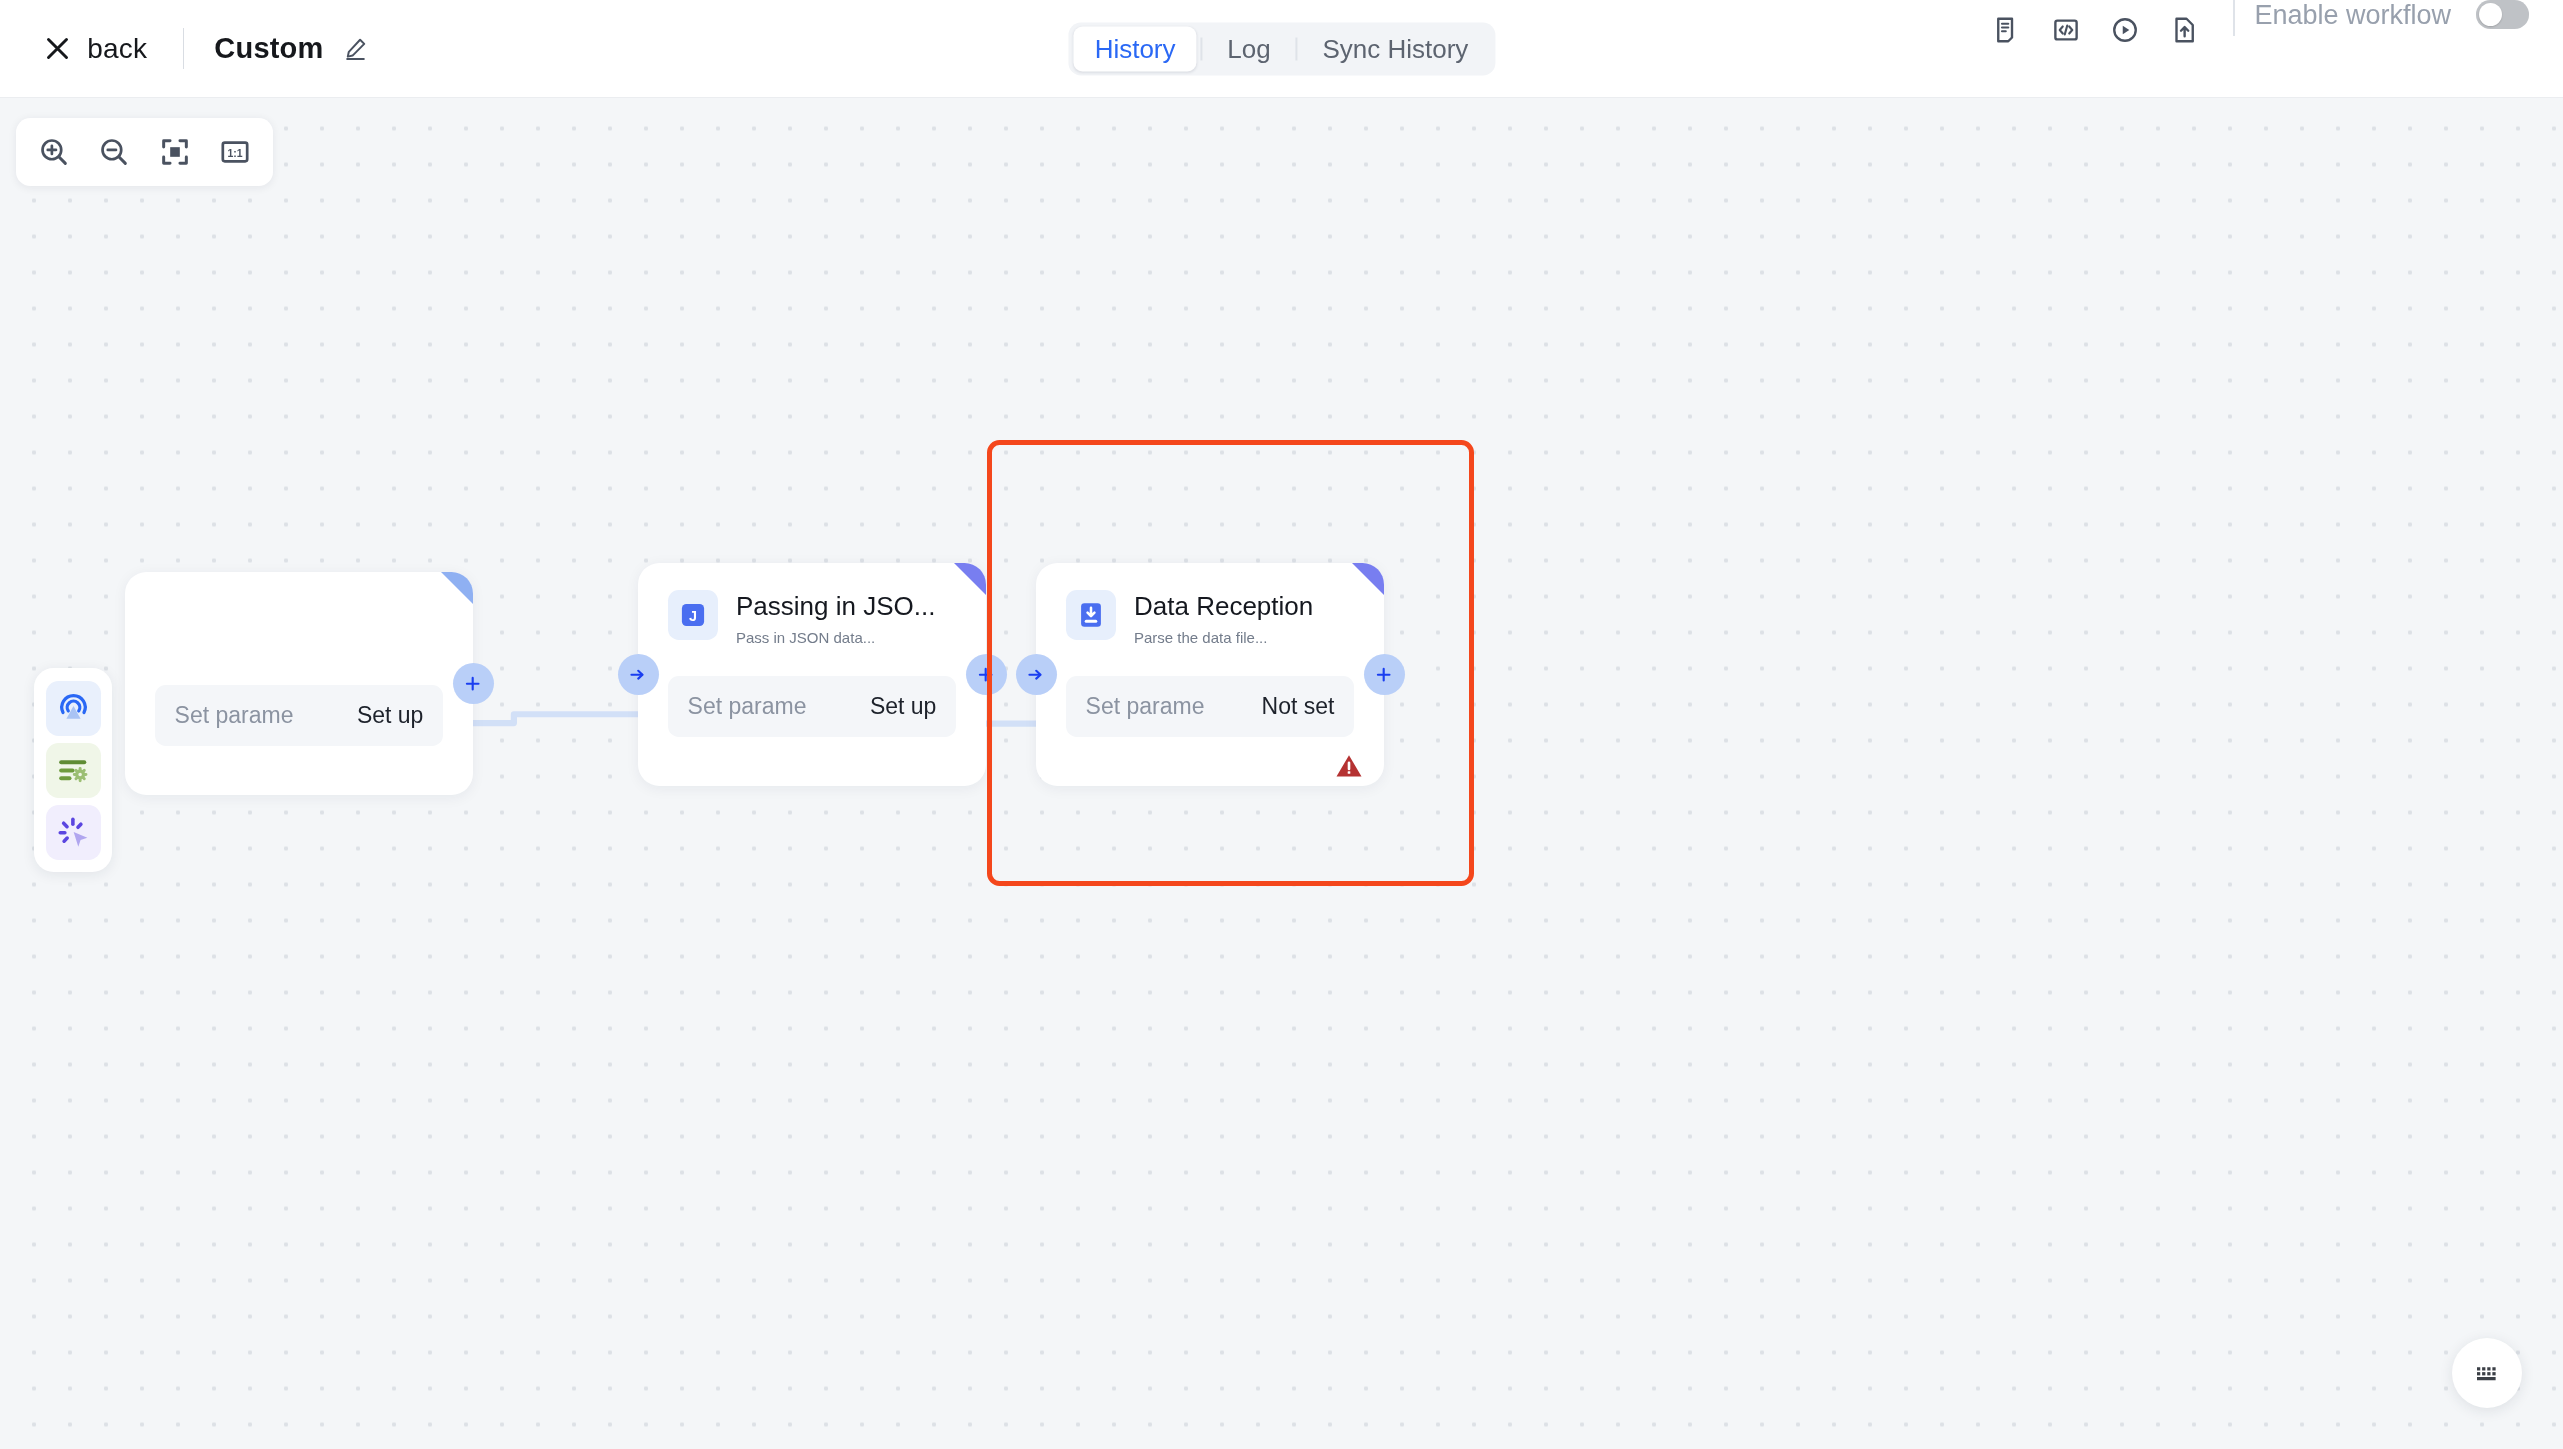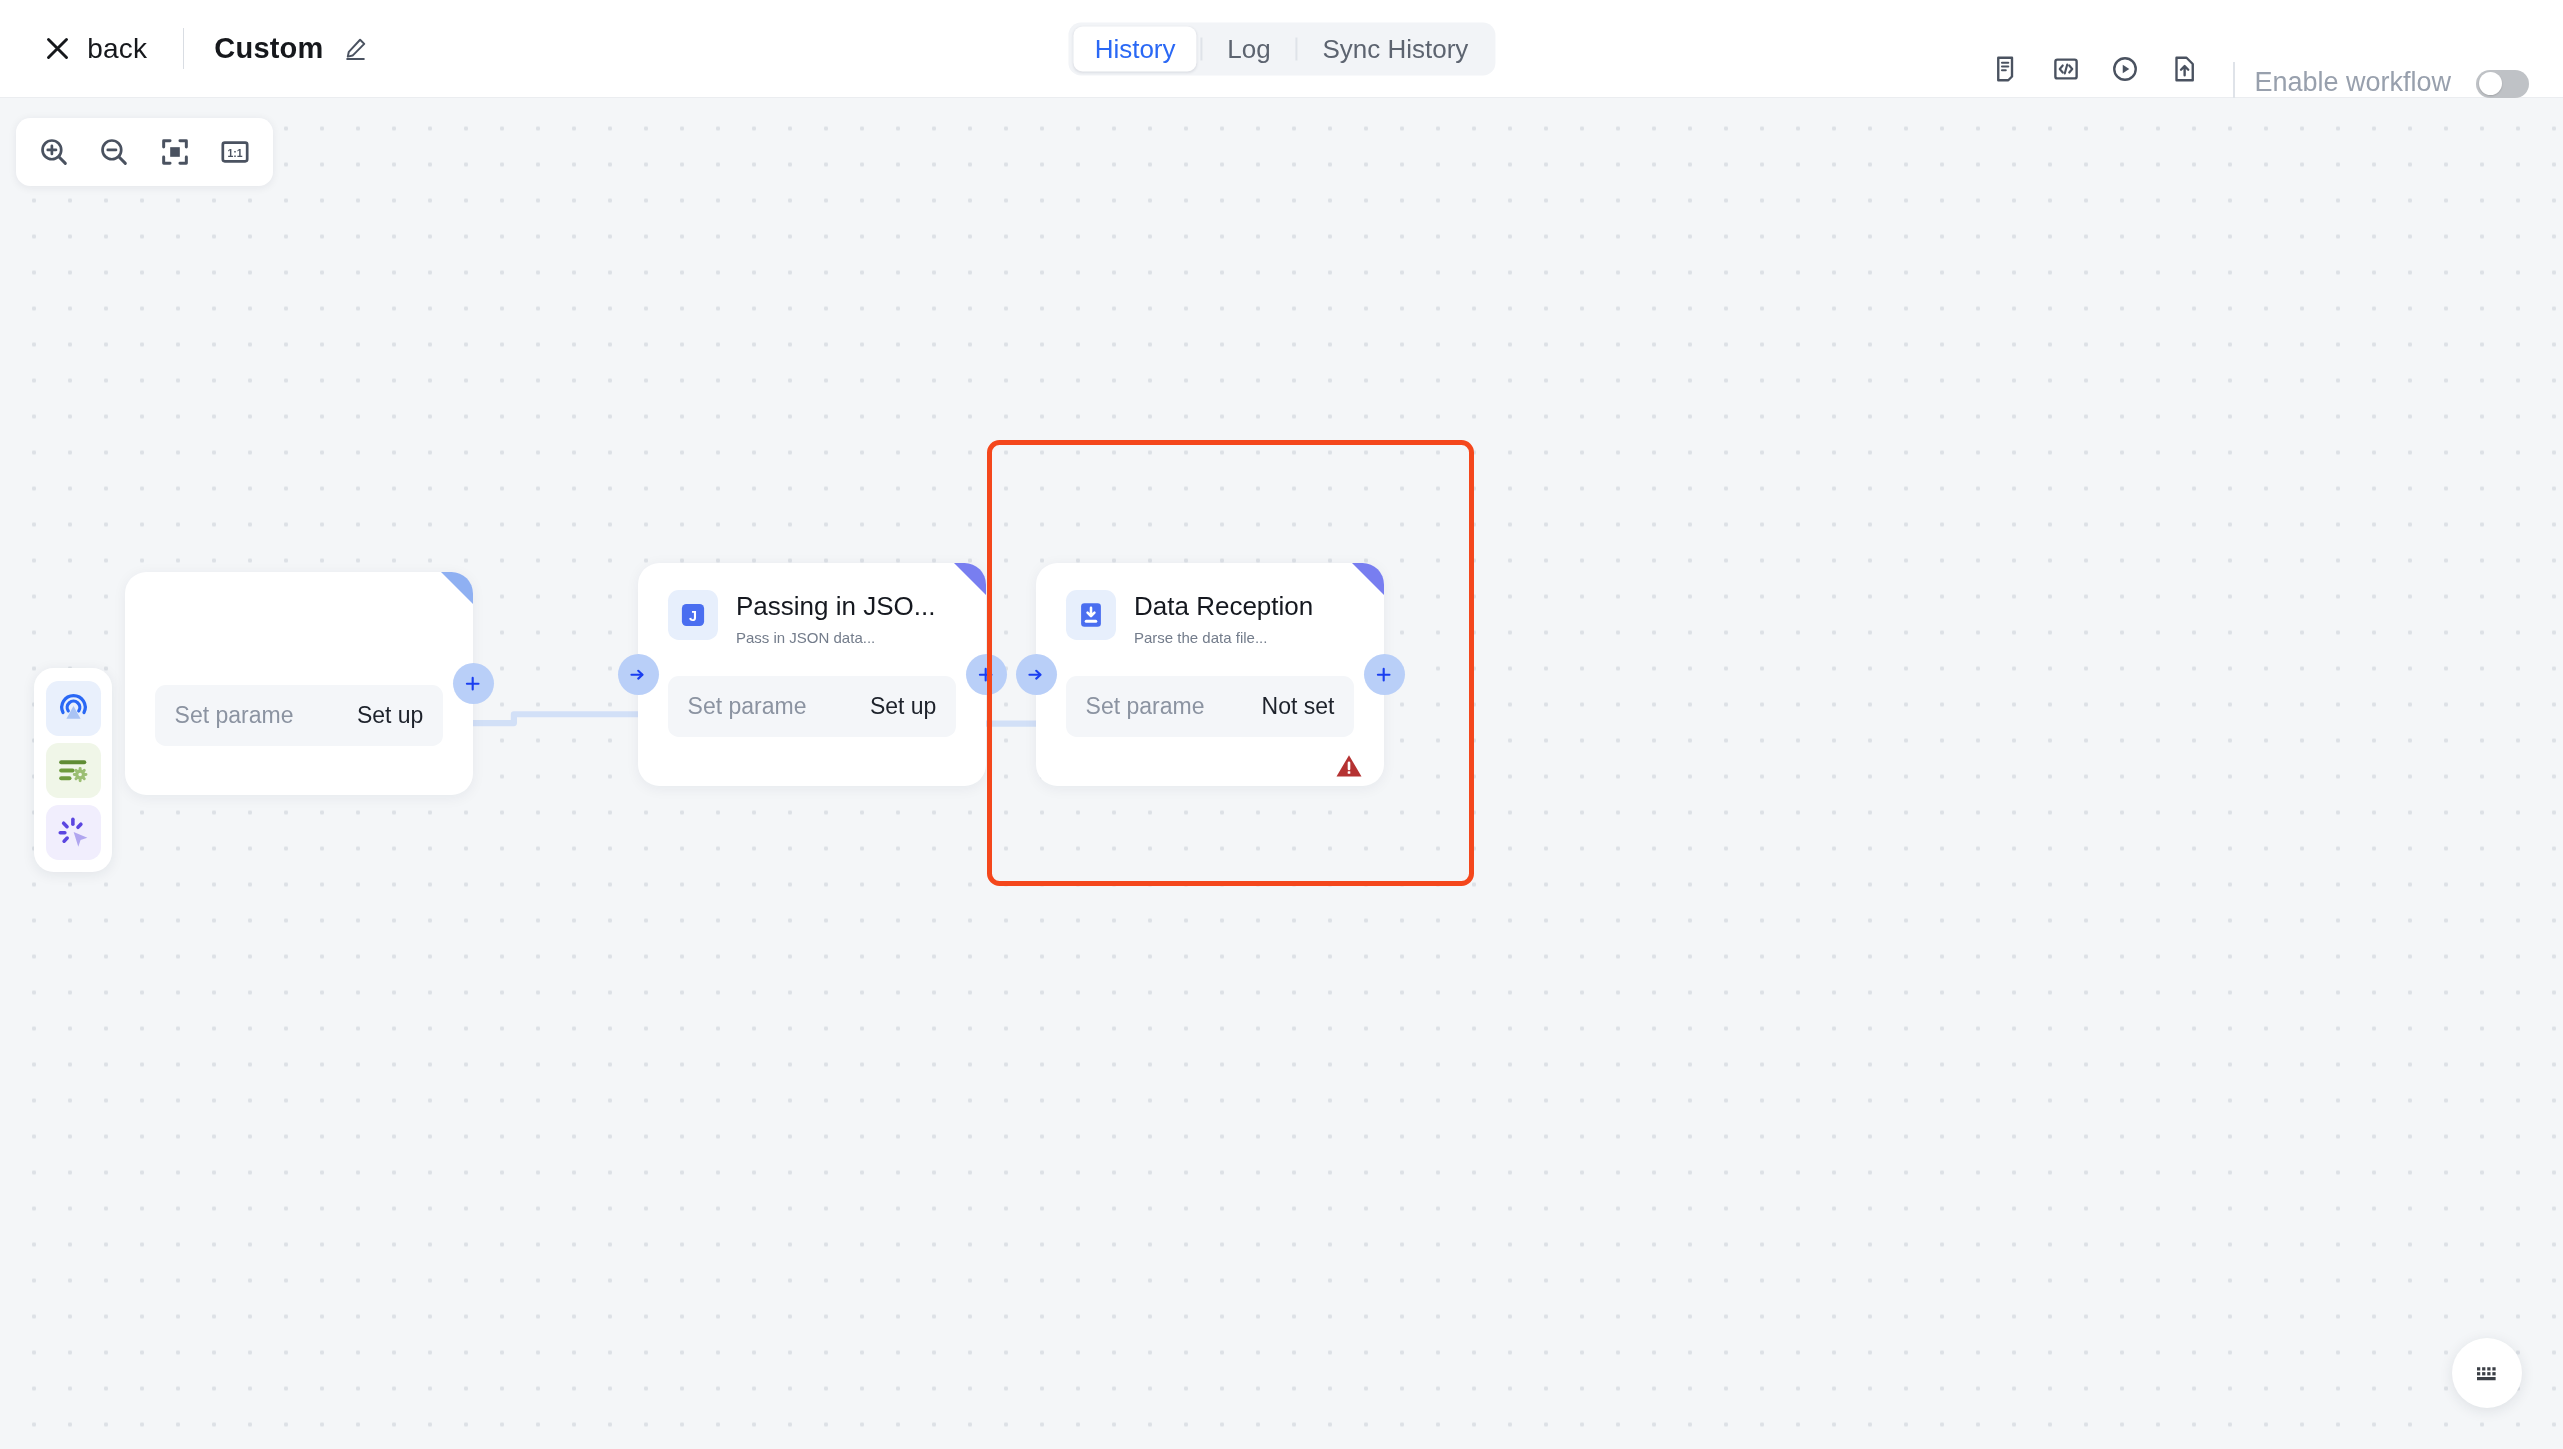--- a/index.html
+++ b/index.html
@@ -47,21 +47,21 @@
     padding: 0 21.4px; font-size: 26px; color: #5d6470;
     border-radius: 9px; cursor: pointer; white-space: nowrap;
   }
   .tab.active { background: #ffffff; color: #2a68f5; font-weight: 400;
     box-shadow: 0 0.9px 2.7px rgba(20,30,60,.10); }
   .tab-sep { width: 1.8px; height: 23px; background: #dfe3e9; margin: 0 3.6px; }
 
   
   .hdr-right {
     position: absolute; right: 34px; top: 0; height: 98px;
-    display: flex; align-items: flex-end; gap: 0;
+    display: flex; align-items: flex-start; gap: 0;
   }
   .hdr-icon-btn {
     width: 59px; height: 59px; display: flex;
     align-items: center; justify-content: center; cursor: pointer;
     border-radius: 9px;
   }
   .hdr-icon-btn svg { display: block; }
   .hdr-right-divider { width: 1.8px; height: 36px; background: #dfe3e9; margin: 0 19.6px; }
   .enable-label { font-size: 27px; color: #98a0ad; margin-right: 25px; white-space: nowrap; }
   .toggle {

